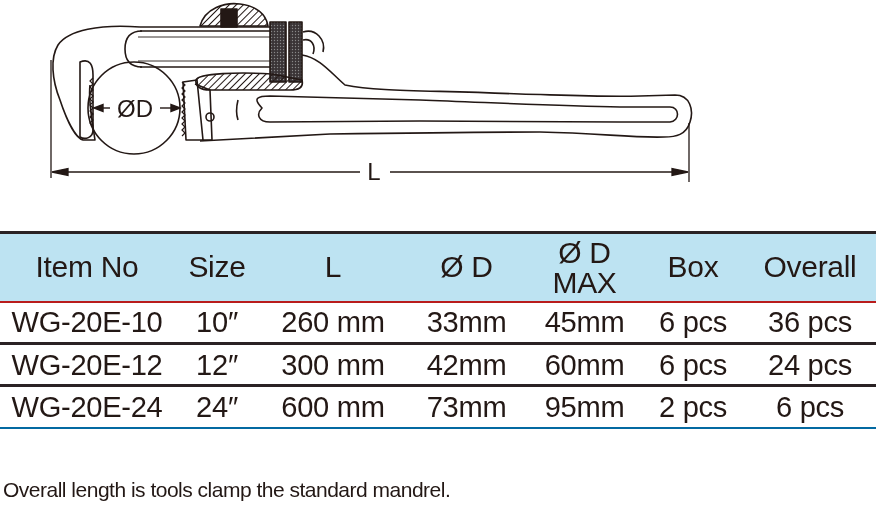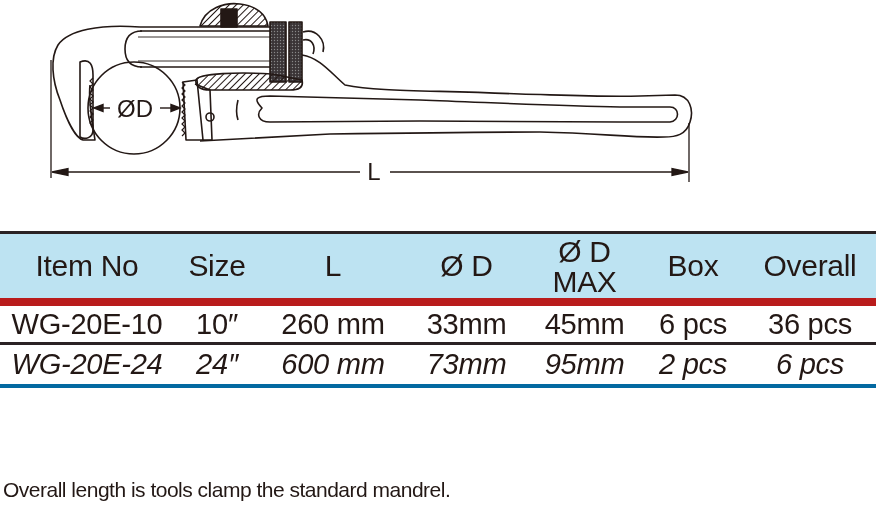--- a/index.html
+++ b/index.html
@@ -2,25 +2,25 @@
 <html><head>
 <meta charset="utf-8">
 <style>
   html, body { margin:0; padding:0; background:#ffffff; }
   body { width:876px; height:523px; position:relative; overflow:hidden;
          font-family:"Liberation Sans", sans-serif; color:#231815; }
   .drawing { position:absolute; left:0; top:0; width:876px; height:200px; }
   .spec-table { position:absolute; left:0; top:231px; width:876px; border-collapse:collapse; table-layout:fixed; }
   .spec-table th, .spec-table td { padding:0; text-align:center; white-space:nowrap; overflow:visible;
          font-weight:normal; letter-spacing:-0.3px; }
-  .spec-table thead tr { background:#bde3f2; height:69px; border-top:3px solid #2a2224; border-bottom:8px solid #b91c1c; }
+  .spec-table thead tr { background:#bde3f2; height:69px; border-top:3px solid #2a2224; border-bottom:2px solid #b91c1c; }
   .spec-table th { font-size:30px; line-height:30px; vertical-align:middle; }
   .spec-table th.two-line { line-height:30px; padding-top:2px; }
   .spec-table tbody tr { height:42px; border-bottom:3px solid #2a2224;margin-left:16px; }
-  .spec-table tbody tr:last-child { border-bottom:4px solid #0369a1;font-style:italic; }
+  .spec-table tbody tr:last-child { border-bottom:2px solid #0369a1; }
   .spec-table td { font-size:30px; line-height:30px; vertical-align:middle; transform:scaleX(0.97); }
   .footnote { position:absolute; left:3px; top:478px; font-size:21px; letter-spacing:-0.5px; white-space:nowrap; }
 </style>
 </head>
 <body>
 
 <svg class="drawing" viewBox="0 0 876 200" xmlns="http://www.w3.org/2000/svg">
   <defs>
     <pattern id="hatch" width="5" height="5" patternUnits="userSpaceOnUse" patternTransform="rotate(45)">
       <line x1="0" y1="0" x2="0" y2="5" stroke="#231815" stroke-width="2"></line>
@@ -115,20 +115,29 @@
     <tr>
       <td>WG-20E-10</td>
       <td>10″</td>
       <td>260 mm</td>
       <td>33mm</td>
       <td>45mm</td>
       <td>6 pcs</td>
       <td>36 pcs</td>
     </tr>
     <tr>
+      <td>WG-20E-12</td>
+      <td>12″</td>
+      <td>300 mm</td>
+      <td>42mm</td>
+      <td>60mm</td>
+      <td>6 pcs</td>
+      <td>24 pcs</td>
+    </tr>
+    <tr>
       <td>WG-20E-24</td>
       <td>24″</td>
       <td>600 mm</td>
       <td>73mm</td>
       <td>95mm</td>
       <td>2 pcs</td>
       <td>6 pcs</td>
     </tr>
   </tbody>
 </table>

